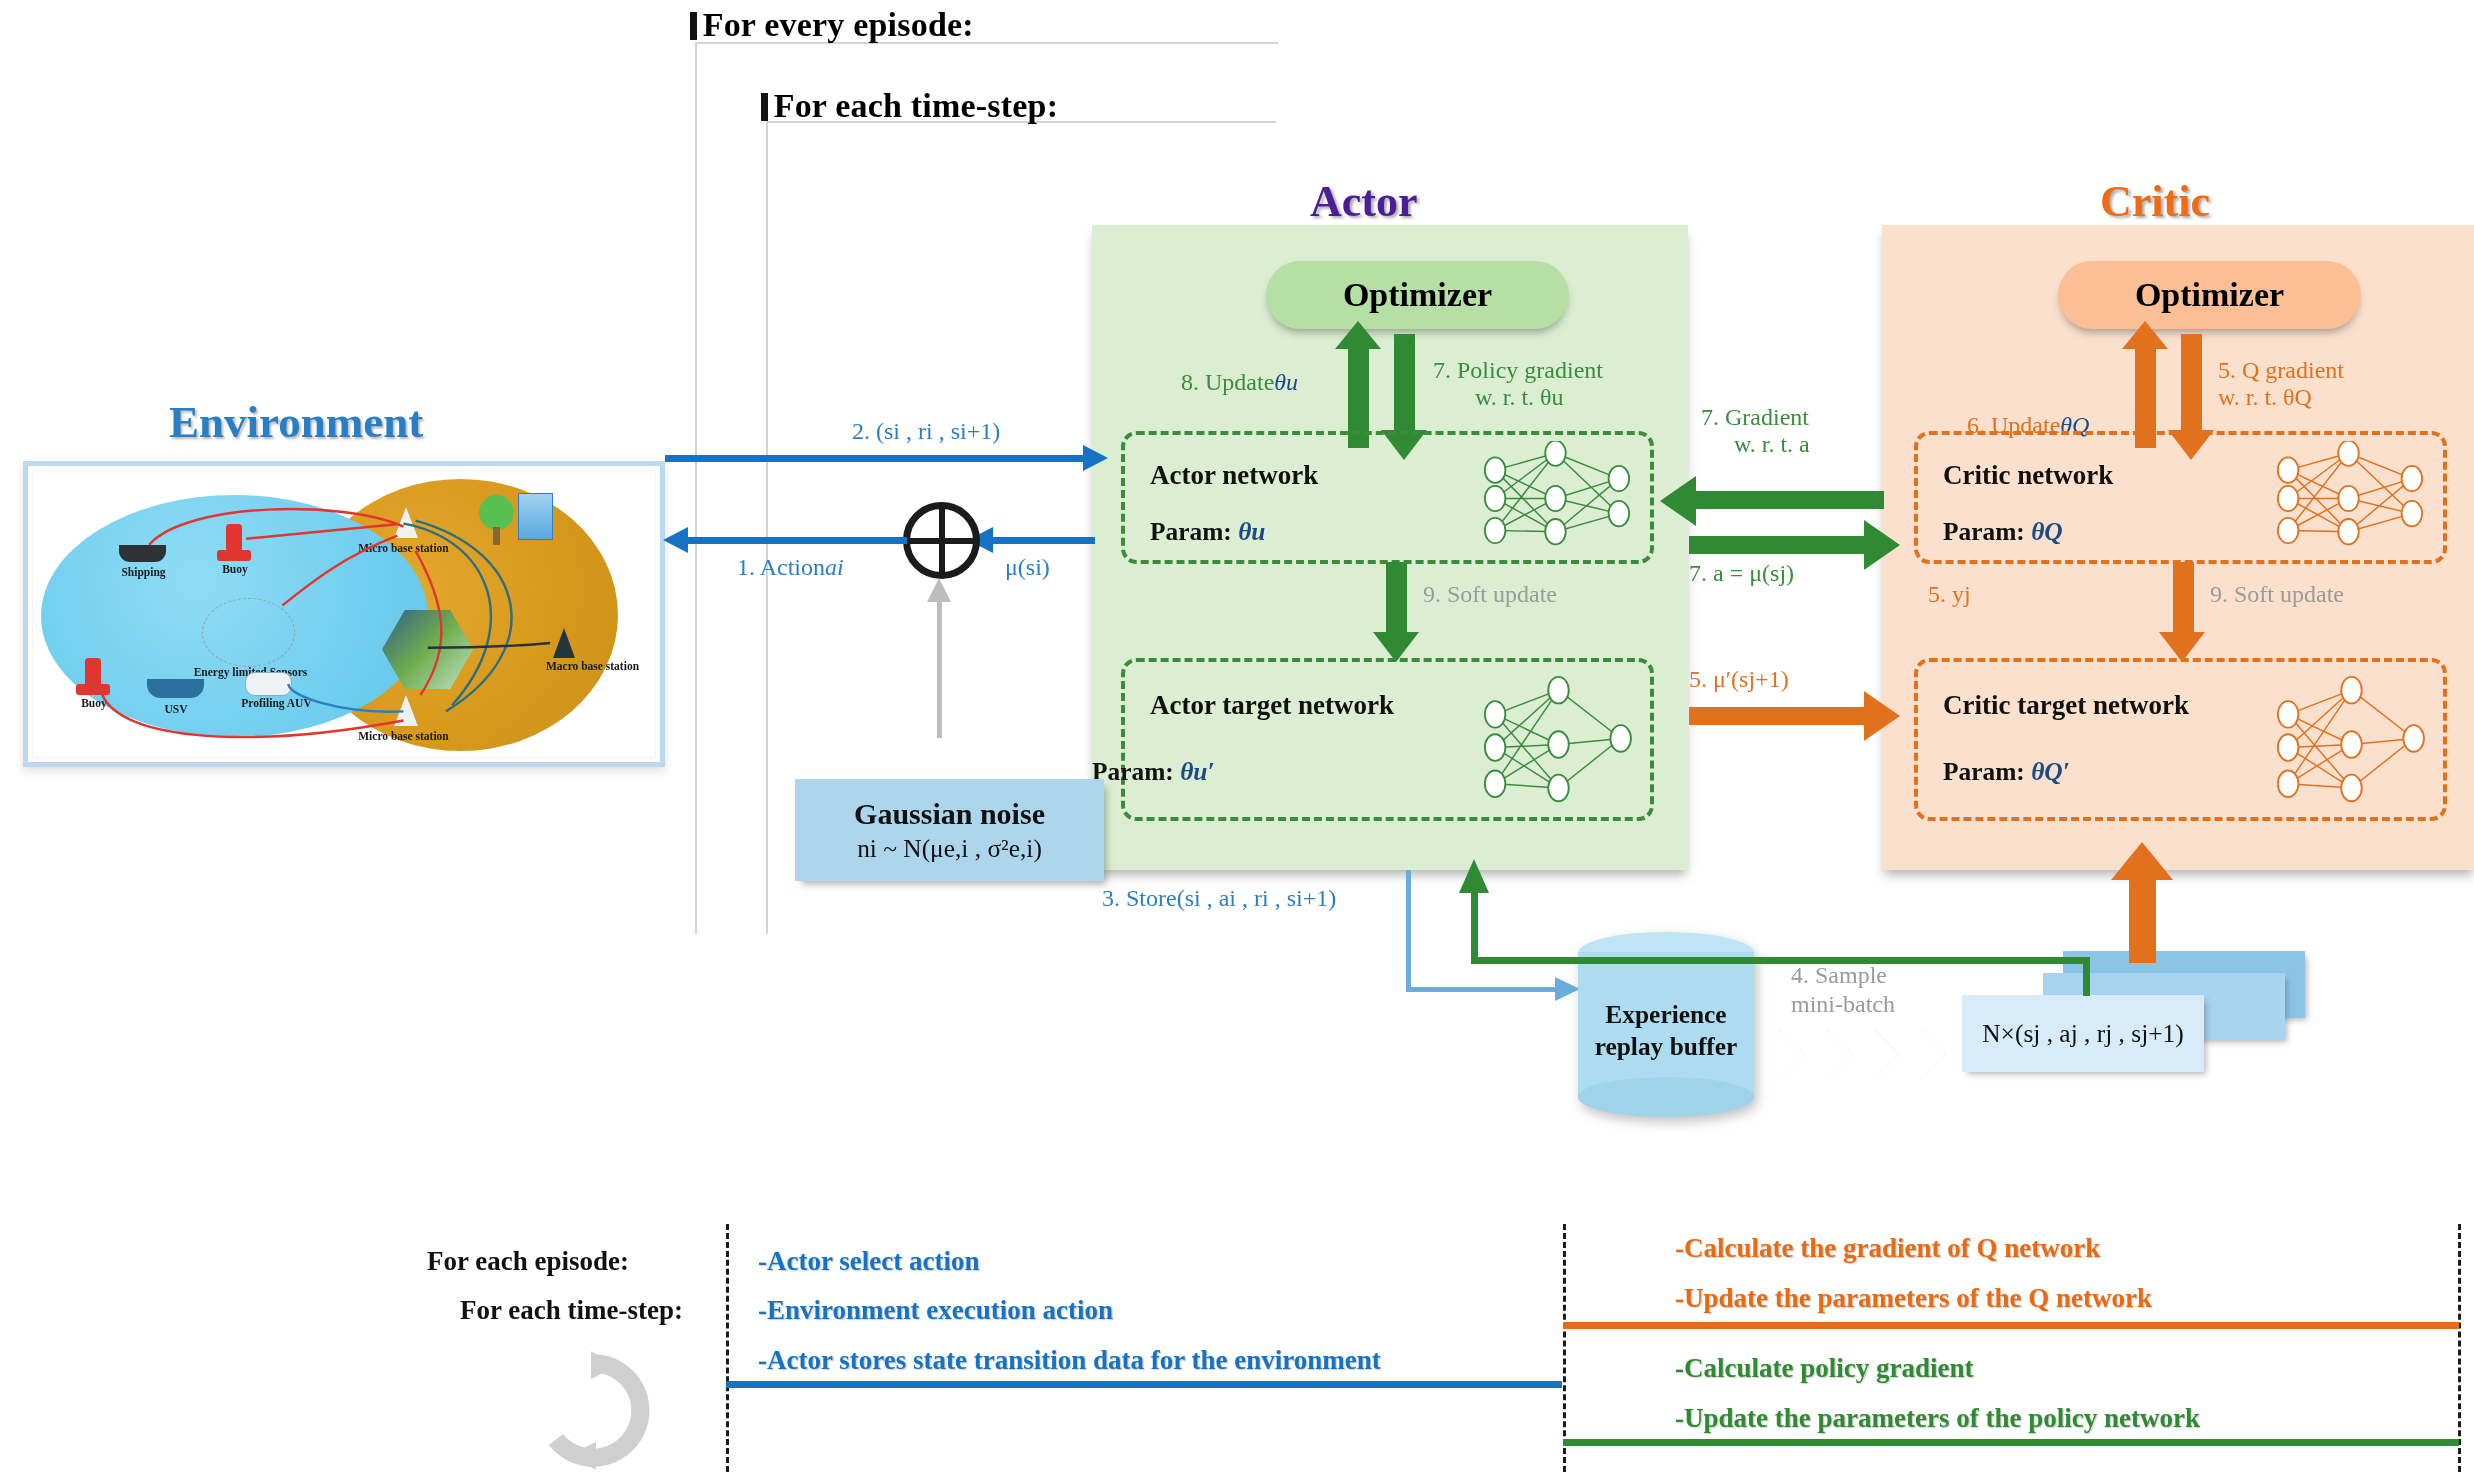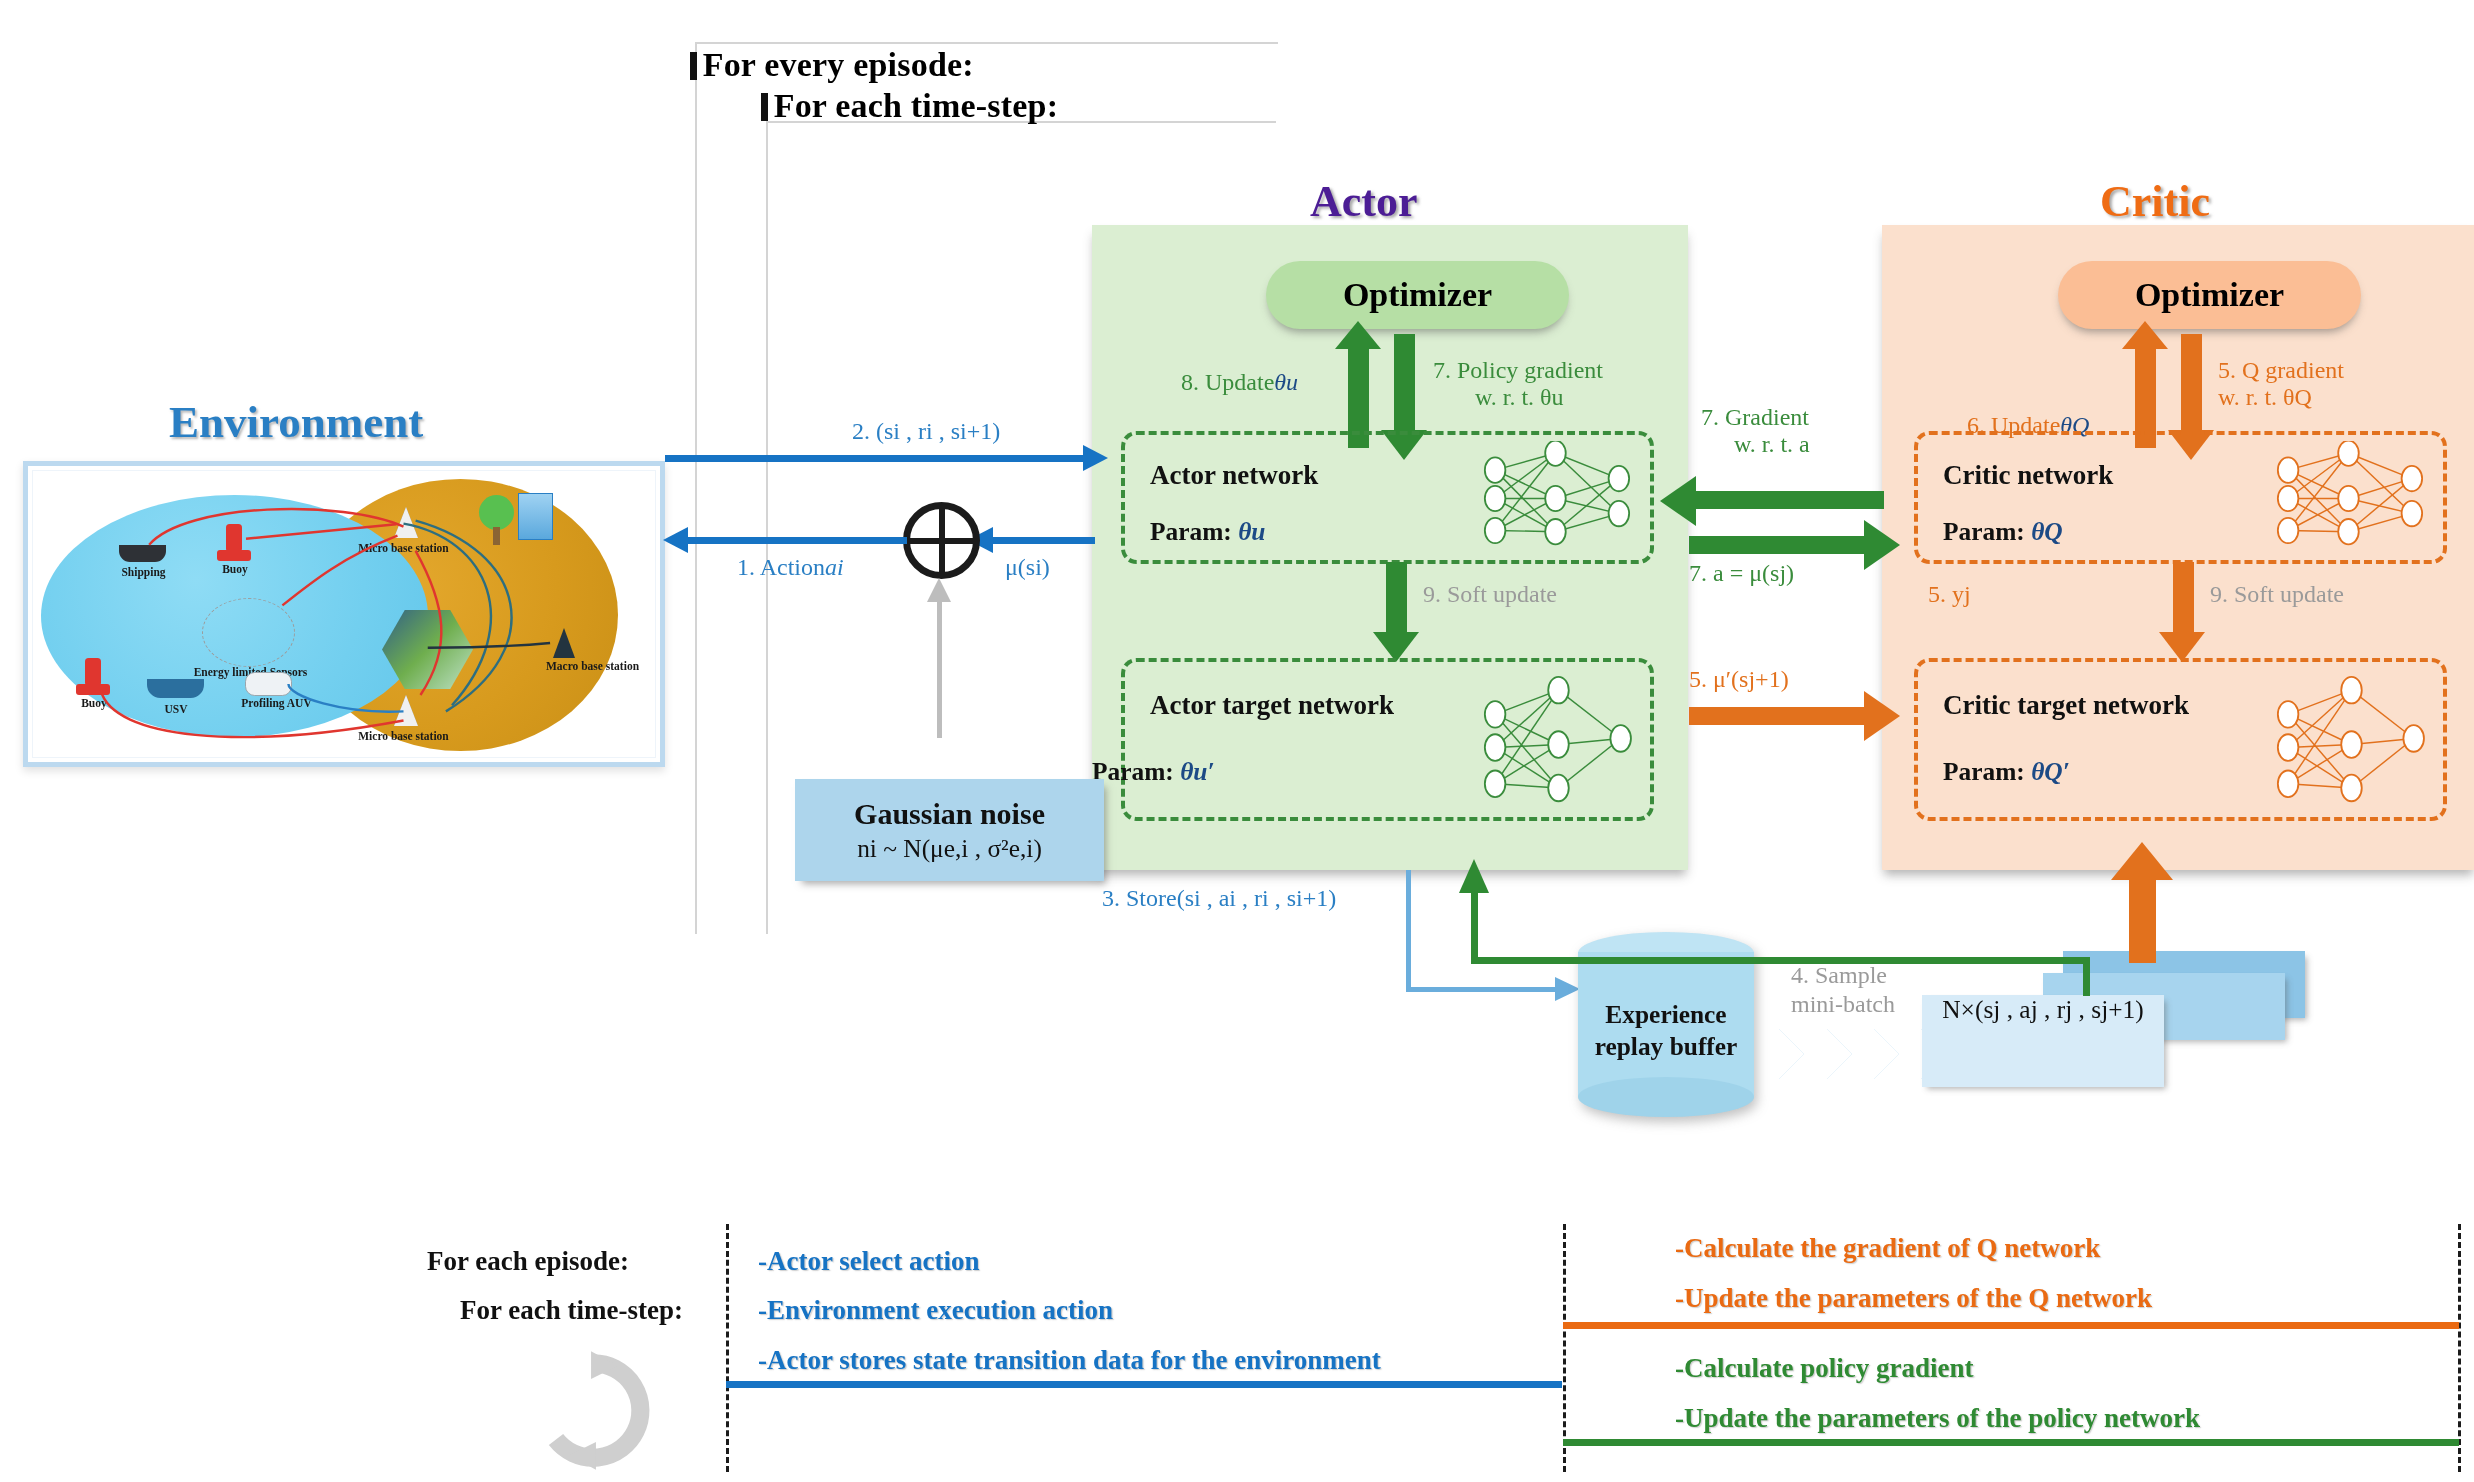--- a/index.html
+++ b/index.html
@@ -102,21 +102,21 @@
   .legend-item.blue{color:#1673c4;}
   .legend-item.orange{color:#ea6a12;}
   .legend-item.green{color:#2f8a33;}
   .vdash{position:absolute;border-left:3.6px dashed #1b1b1b;}
   .ruleline{position:absolute;height:6.7px;}
 </style>
 </head>
 <body>
 
 <div class="abs loop-box" style="left:695px;top:42px;width:581px;height:890px;"></div>
-<div class="abs loop-label nowrap" style="left:690px;top:6px;margin-top:40px;">
+<div class="abs loop-label nowrap" style="left:690px;top:6px;">
   <span class="loop-tick"></span><span>For every episode:</span>
 </div>
 
 <div class="abs loop-box" style="left:766px;top:121px;width:508px;height:811px;"></div>
 <div class="abs loop-label nowrap" style="left:761px;top:87px;">
   <span class="loop-tick"></span><span>For each time-step:</span>
 </div>
 
 <div class="abs" id="env-title" style="left:169px;top:396px;">Environment</div>
 
@@ -444,22 +444,22 @@
   <span>4. Sample</span><br>
   <span>mini-batch</span>
 </div>
 <div class="abs chev" style="left:1779px;top:1029px;"></div>
 <div class="abs chev" style="left:1827px;top:1029px;"></div>
 <div class="abs chev" style="left:1874px;top:1029px;"></div>
 <div class="abs chev" style="left:1921px;top:1029px;"></div>
 
 <div class="card" style="left:2063px;top:951px;width:242px;height:67px;background:#8cc4e6;"></div>
 <div class="card" style="left:2043px;top:973px;width:242px;height:67px;background:#a7d4ee;"></div>
-<div class="card" style="left:1922px;top:995px;width:242px;height:92px;background:#d7ebf8;
-     display:flex;align-items:flex-start;justify-content:center;">
+<div class="card" style="left:1962px;top:995px;width:242px;height:77px;background:#d7ebf8;
+     display:flex;align-items:center;justify-content:center;">
   <span style="font-size:25.4px;color:#111;">N×(sj , aj , rj , sj+1)</span>
 </div>
 
 <div class="abs bar" style="left:1471px;top:957px;width:619px;height:6.7px;background:#2f8a33;"></div>
 <div class="abs bar" style="left:2083px;top:957px;width:6.7px;height:39px;background:#2f8a33;"></div>
 <div class="abs bar" style="left:1471px;top:890px;width:6.7px;height:71px;background:#2f8a33;"></div>
 <div class="abs tri" style="left:1459px;top:859px;border-left:15px solid transparent;
      border-right:15px solid transparent;border-bottom:34px solid #2f8a33;"></div>
 
 <div class="abs bar" style="left:2129px;top:878px;width:27px;height:85px;background:#e2711d;"></div>

